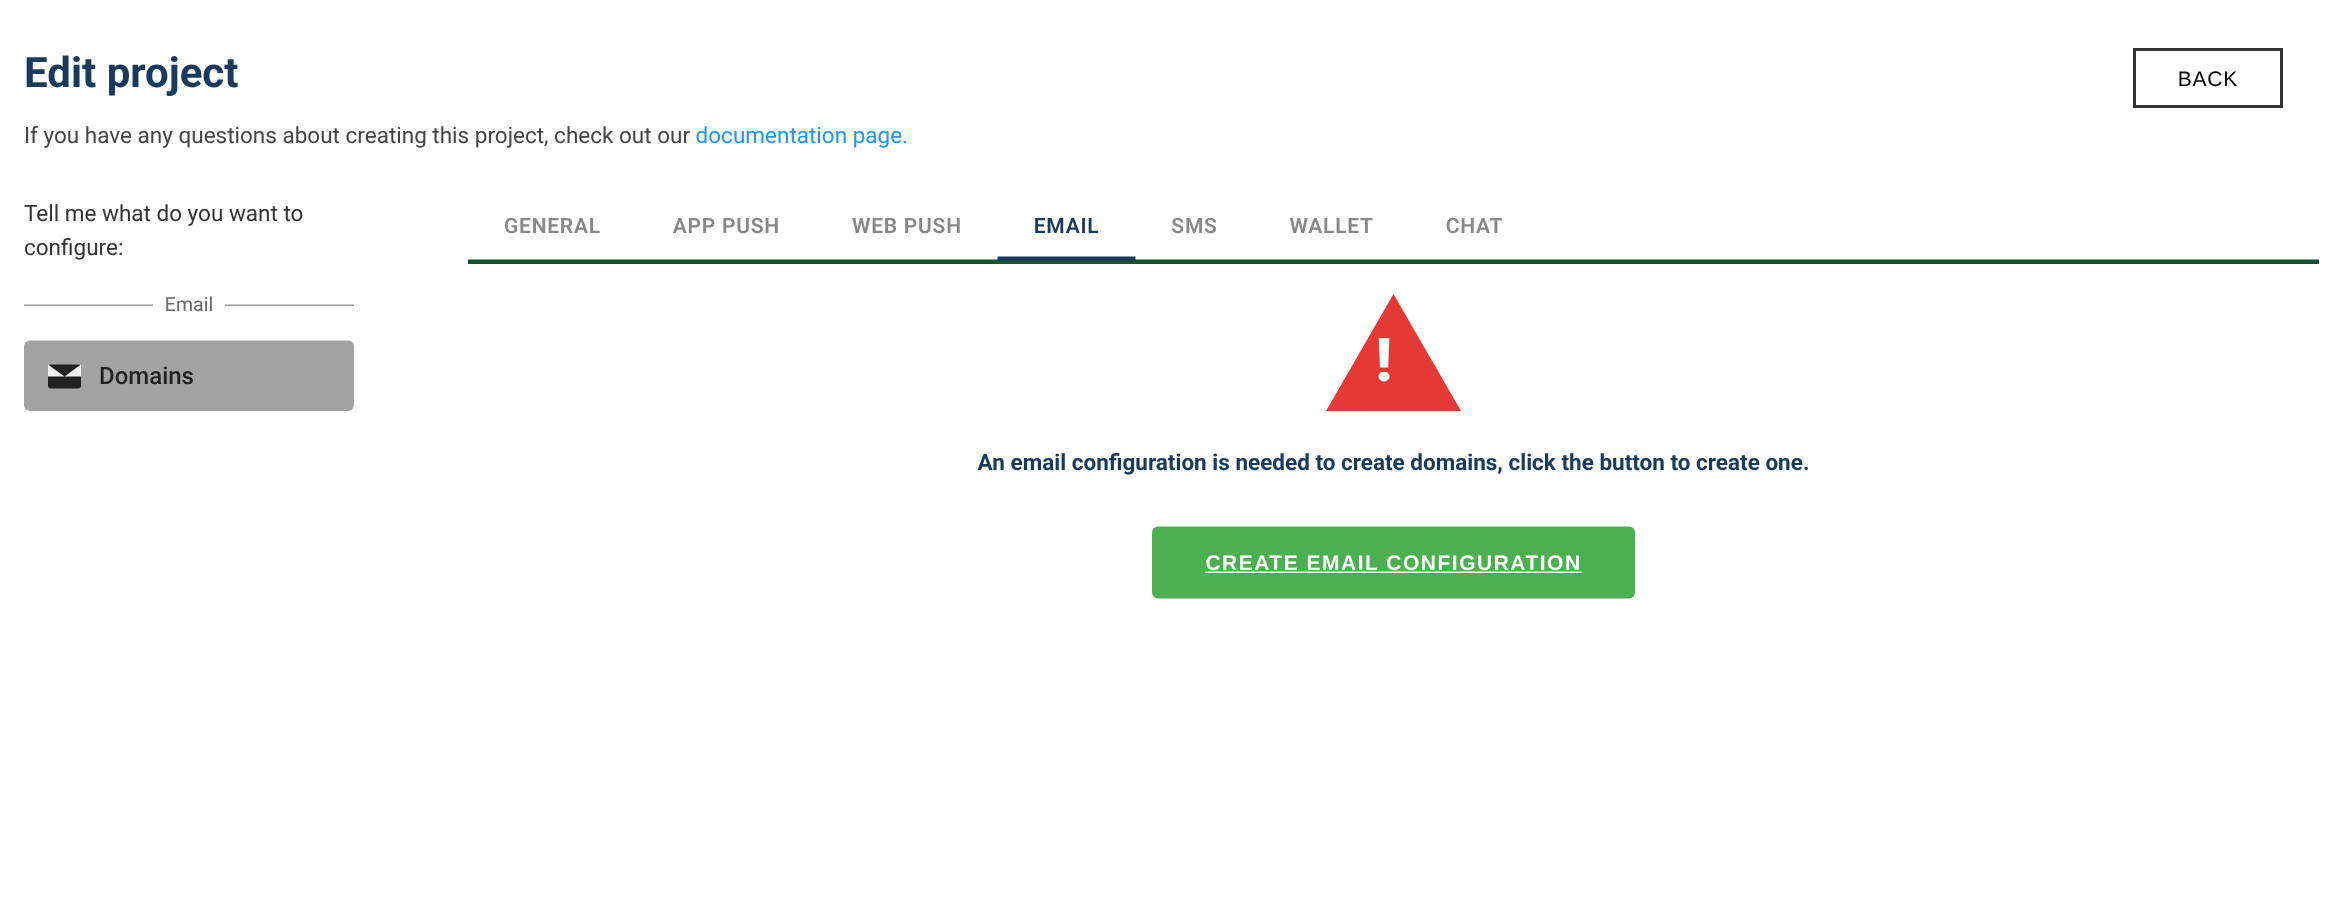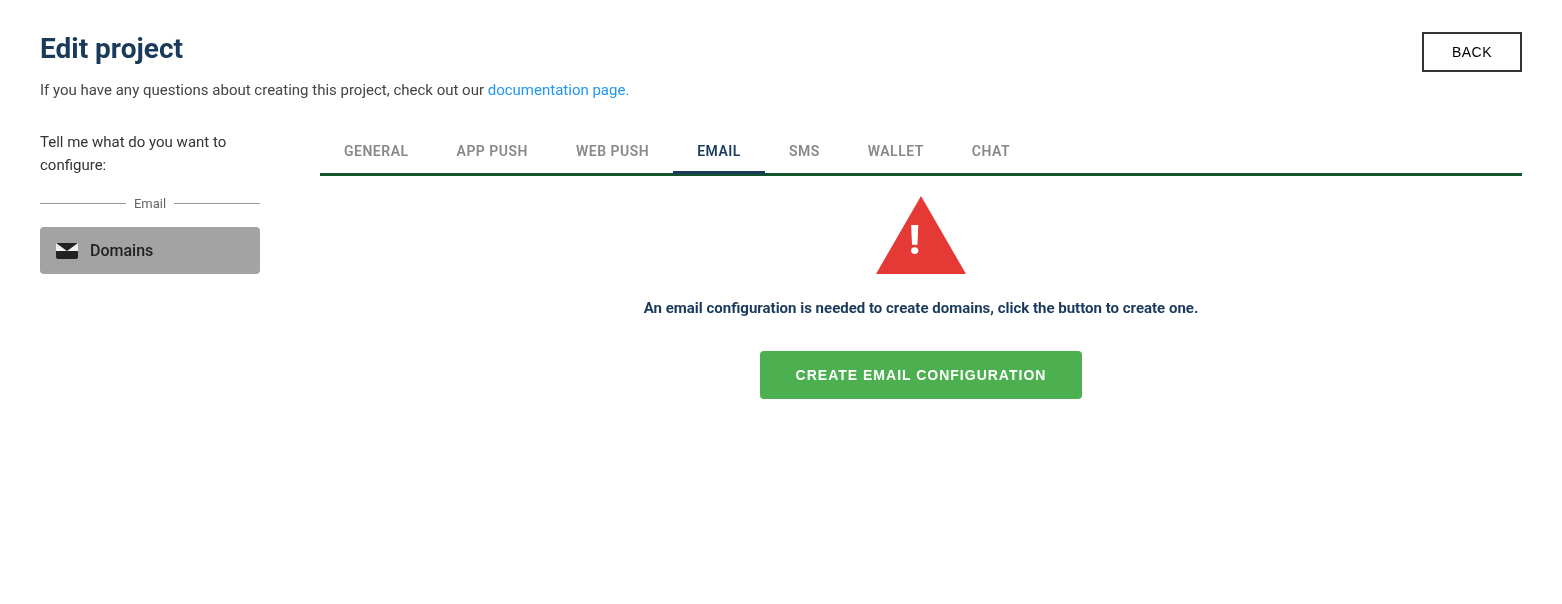--- a/index.html
+++ b/index.html
@@ -4,21 +4,21 @@
   <style>
     * { box-sizing: border-box; margin: 0; padding: 0; }
     body {
       font-family: -apple-system, BlinkMacSystemFont, 'Segoe UI', Roboto, sans-serif;
       background: #ffffff;
       color: #333;
       min-height: 604px;
     }
     .page-container {
       max-width: 1562px;
-      padding: 32px 40px;
+      padding: 32px 16px;
       position: relative;
     }
     .page-title {
       font-size: 28px;
       font-weight: 700;
       color: #1a3a5c;
       margin-bottom: 16px;
     }
     .subtitle {
       font-size: 15px;
@@ -37,21 +37,21 @@
       padding: 10px 28px;
       border: 2px solid #333;
       background: #fff;
       font-weight: 400;
       font-size: 14px;
       cursor: pointer;
       letter-spacing: 0.5px;
     }
     .main-layout {
       display: flex;
-      gap: 0;
+      gap: 16px;
     }
     .sidebar {
       width: 220px;
       min-width: 220px;
       flex-shrink: 0;
     }
     .sidebar-label {
       font-size: 13px;
       color: #666;
       text-align: center;
@@ -160,20 +160,21 @@
     .create-button {
       background: #4caf50;
       color: #fff;
       border: none;
       padding: 16px 36px;
       font-size: 14px;
       font-weight: 700;
       letter-spacing: 1px;
       cursor: pointer;
       border-radius: 4px;
+      text-decoration: underline;
     }
   </style>
 </head>
 <body>
 
 <div class="page-container">
   <h1 class="page-title">Edit project</h1>
   <p class="subtitle">
     <span>If you have any questions about creating this project, check out our </span><a href="#">documentation page.</a>
   </p>

